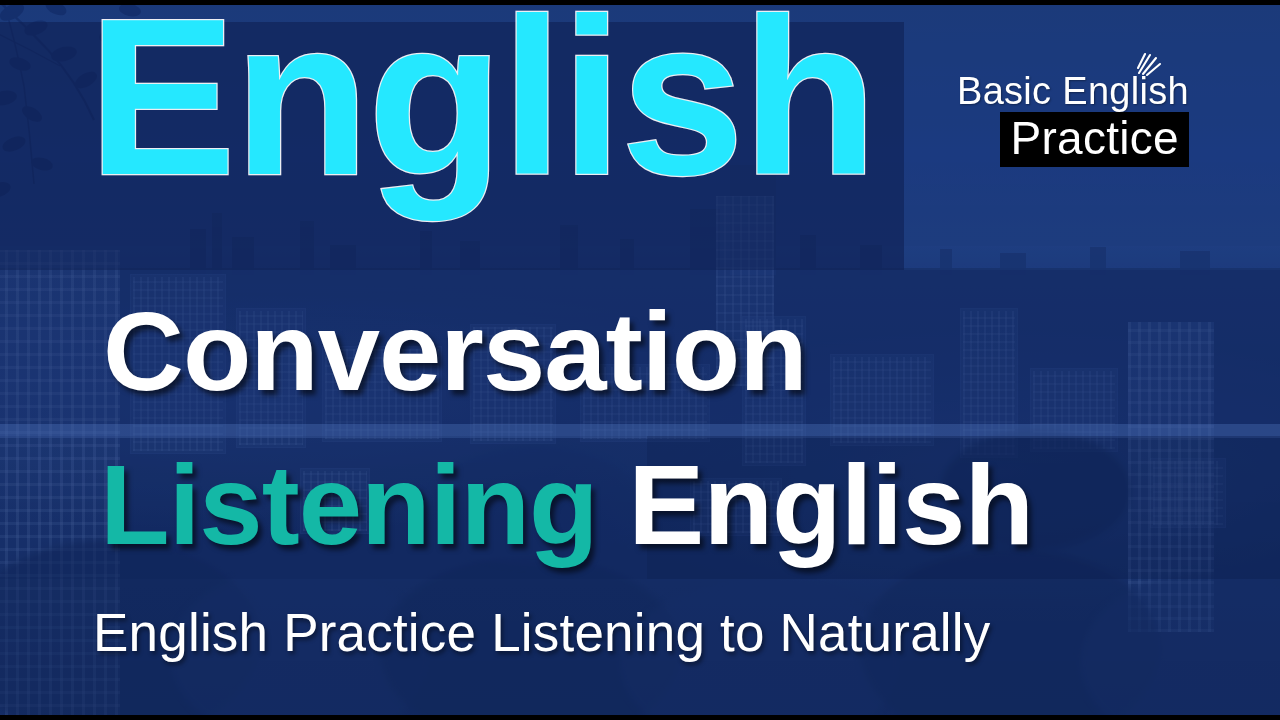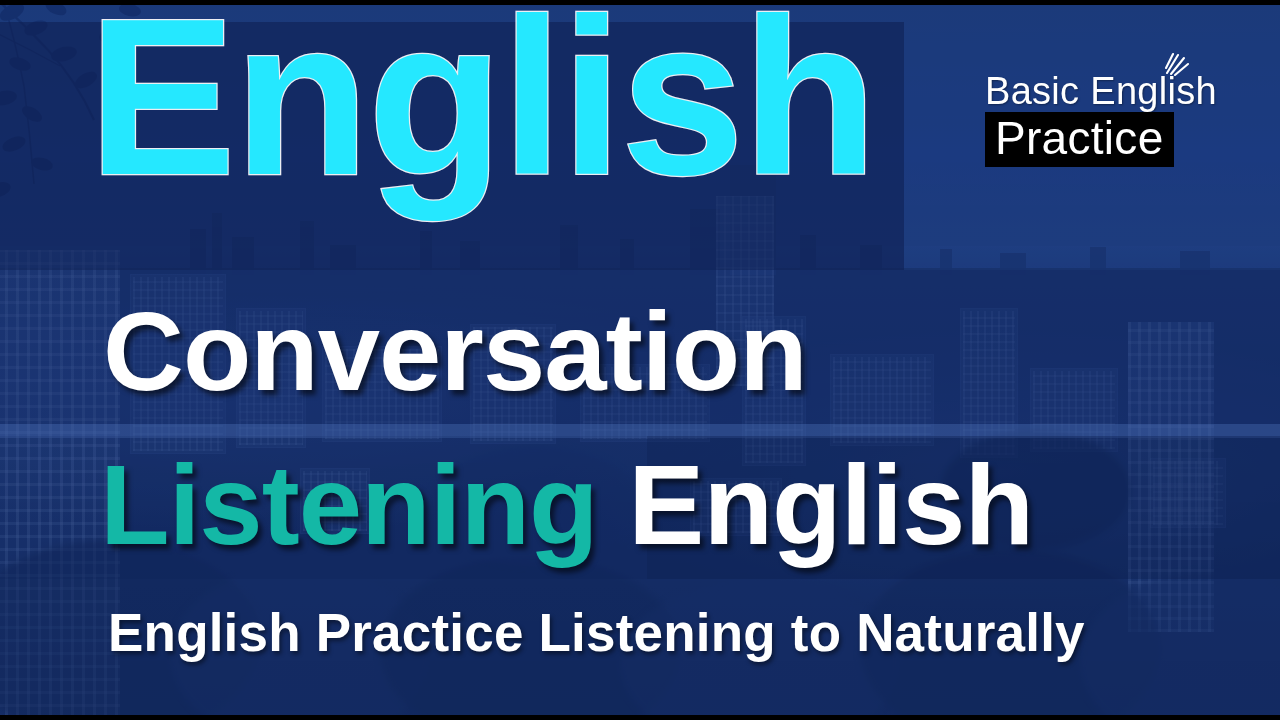--- a/index.html
+++ b/index.html
@@ -145,28 +145,28 @@
   .line3{
     position:absolute;left:100px;top:448px;
     font-size:114px;font-weight:700;line-height:1;letter-spacing:-1px;
     white-space:nowrap;
     text-shadow:4px 5px 5px rgba(0,0,0,.55);
   }
   .line3 .cy{color:#14b8a6;}
   .line3 .wh{color:#ffffff;}
 
   .subtitle{
-    position:absolute;left:108px;top:606px;
-    font-size:53px;font-weight:700;line-height:1;letter-spacing:.2px;
+    position:absolute;left:93px;top:606px;
+    font-size:53px;font-weight:400;line-height:1;letter-spacing:.2px;
     color:#ffffff;white-space:nowrap;
     text-shadow:2px 3px 4px rgba(0,0,0,.45);
   }
 
   
-  .logo{position:absolute;right:63px;top:72px;text-align:left;}
+  .logo{position:absolute;right:91px;top:72px;text-align:right;}
   .logo-top{
     position:relative;
     font-size:38px;font-weight:400;color:#ffffff;line-height:1.05;
     letter-spacing:.3px;white-space:nowrap;
     text-shadow:1px 1px 2px rgba(0,0,0,.35);
   }
   .logo-bottom{
     display:inline-block;background:#000;color:#fff;
     font-size:46px;font-weight:400;line-height:1.06;
     padding:2px 10px 4px 10px;letter-spacing:.3px;white-space:nowrap;

